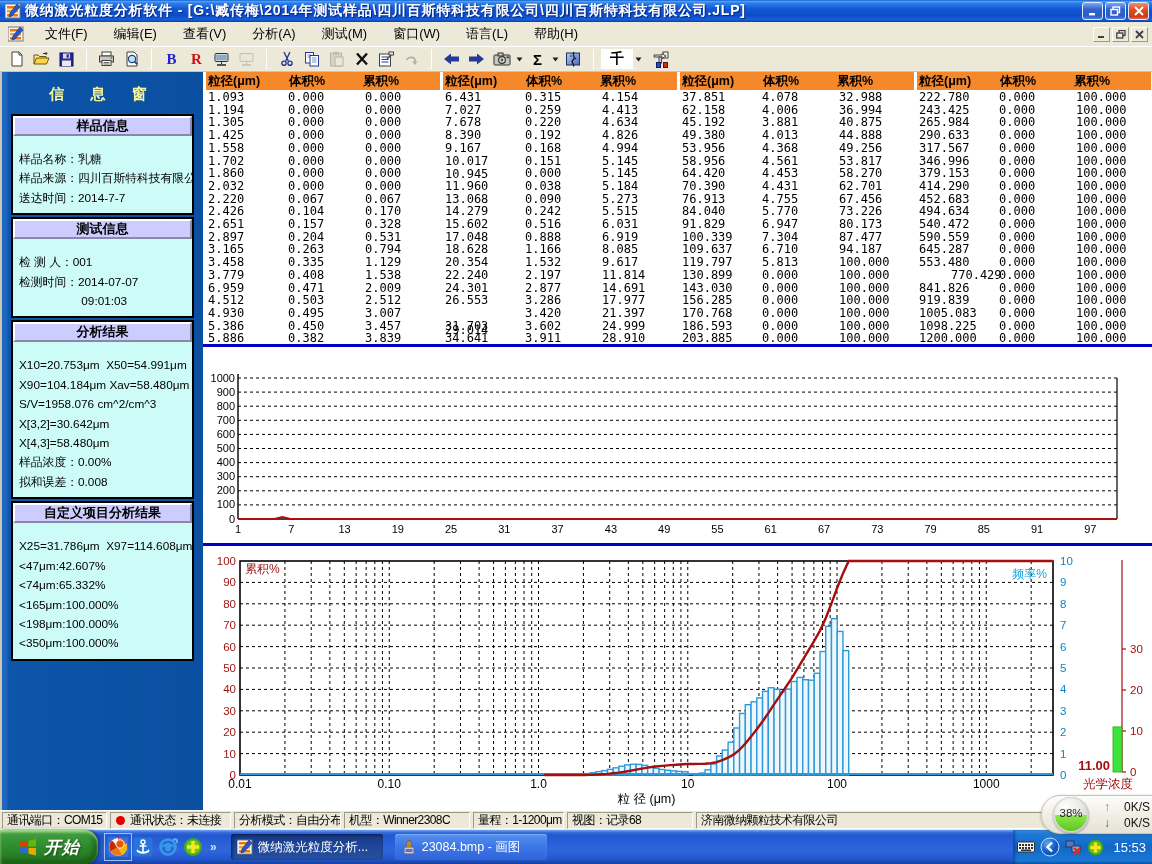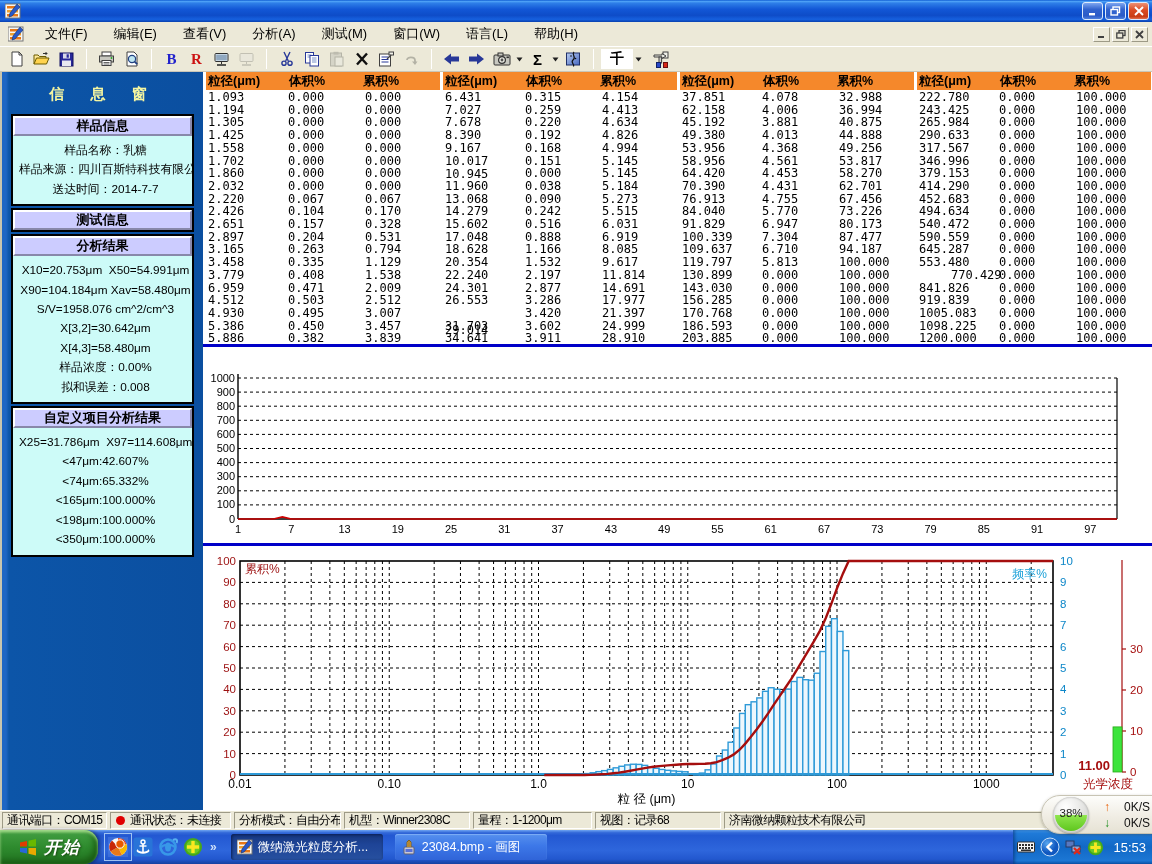--- a/index.html
+++ b/index.html
@@ -41,21 +41,21 @@
     justify-content:center; font-size:14px; font-weight:bold; flex:none; }
 
   
   .sidebar { position:absolute; left:0; top:72px; width:203px; height:738px;
     background:linear-gradient(90deg,#C9C5AE 0px,#C9C5AE 2px,#1E66C4 2px,#1E66C4 6px,#0C55A8 9px,#0B4FA0 203px); }
   .sb-title { color:#F5F5A0; font-weight:bold; font-size:15px; text-align:center; letter-spacing:11px;
     padding:13px 0 10px 4px; }
   .panel { margin:0 9px 2px 11px; border:2px solid #000; background:#CDFBF8; }
   .panel-h { background:#CCCCFF; border:2px solid; border-color:#FFFFFF #8888AA #8888AA #FFFFFF;
     text-align:center; font-weight:bold; font-size:13px; line-height:15px; padding:0 0 1px 0; color:#000; }
-  .panel-b { padding:5px 0 5px 6px;text-align:center; }
+  .panel-b { padding:14px 0 5px 6px; }
   .p-line { white-space:pre; overflow:hidden; color:#000; font-size:11.8px; line-height:19.4px; }
 
   
   .content { position:absolute; left:203px; top:72px; width:949px; height:738px; background:#fff; }
   .blue-sep { position:absolute; left:0; width:949px; height:3px; background:#0000C8; }
 
   
   .dtable { position:absolute; left:0; top:0; width:949px; height:272px; overflow:hidden; }
   .dt-head { position:absolute; top:0; left:0; width:784px; height:18px; }
   .dt-hgroup { position:absolute; top:0; height:18px; background:#F5882B; }
@@ -122,20 +122,21 @@
 <body>
 
 <div class="titlebar">
   <svg class="ticon" viewBox="0 0 16 16">
     <rect x="0" y="1" width="15" height="14" fill="#F7F7F2" stroke="#777"></rect>
     <rect x="2" y="3" width="11" height="2.5" fill="#E87818"></rect>
     <rect x="2" y="7" width="11" height="2.5" fill="#F0A030"></rect>
     <rect x="2" y="11" width="11" height="2.5" fill="#E87818"></rect>
     <path d="M12 1 L15 4 L7 13 L4 14 L5 10 Z" fill="#2858C8" stroke="#103070" stroke-width="0.6"></path>
   </svg>
+  <div class="ttext">微纳激光粒度分析软件 - [G:\臧传梅\2014年测试样品\四川百斯特科技有限公司\四川百斯特科技有限公司.JLP]</div>
   <div class="wbtns">
     <div class="wbtn">
         <svg width="10" height="9" viewBox="0 0 10 9">
           <rect x="1" y="6" width="6" height="2.4" fill="#fff"></rect>
         </svg>
       </div>
     <div class="wbtn">
         <svg width="11" height="10" viewBox="0 0 11 10">
           <rect x="3" y="1" width="6.5" height="5.5" fill="none" stroke="#fff" stroke-width="1.4"></rect>
           <rect x="1" y="3.5" width="6.5" height="5.5" fill="#3163CE" stroke="#fff" stroke-width="1.4"></rect>
@@ -367,20 +368,25 @@
       <div class="panel">
         <div class="panel-h">样品信息</div>
         <div class="panel-b">
           <div class="p-line">样品名称：乳糖</div>
           <div class="p-line">样品来源：四川百斯特科技有限公司</div>
           <div class="p-line">送达时间：2014-7-7</div>
         </div>
       </div>
       <div class="panel">
         <div class="panel-h">测试信息</div>
+        <div class="panel-b">
+          <div class="p-line">检 测 人：001</div>
+          <div class="p-line">检测时间：2014-07-07</div>
+          <div class="p-line">　　　　　 09:01:03</div>
+        </div>
       </div>
       <div class="panel">
         <div class="panel-h">分析结果</div>
         <div class="panel-b">
           <div class="p-line">X10=20.753μm  X50=54.991μm</div>
           <div class="p-line">X90=104.184μm Xav=58.480μm</div>
           <div class="p-line">S/V=1958.076 cm^2/cm^3</div>
           <div class="p-line">X[3,2]=30.642μm</div>
           <div class="p-line">X[4,3]=58.480μm</div>
           <div class="p-line">样品浓度：0.00%</div>
@@ -871,21 +877,21 @@
   <div class="spanel" style="width:121px">
       <span class="reddot"></span>
       <span>通讯状态：未连接</span>
     </div>
   <div class="spanel" style="width:107px">
       <span>分析模式：自由分布</span>
     </div>
   <div class="spanel" style="width:126px">
       <span>机型：Winner2308C</span>
     </div>
-  <div class="spanel" style="width:119px">
+  <div class="spanel" style="width:91px">
       <span>量程：1-1200μm</span>
     </div>
   <div class="spanel" style="width:126px">
       <span>视图：记录68</span>
     </div>
   <div class="spanel grow">
       <span>济南微纳颗粒技术有限公司</span>
     </div>
 </div>
 

